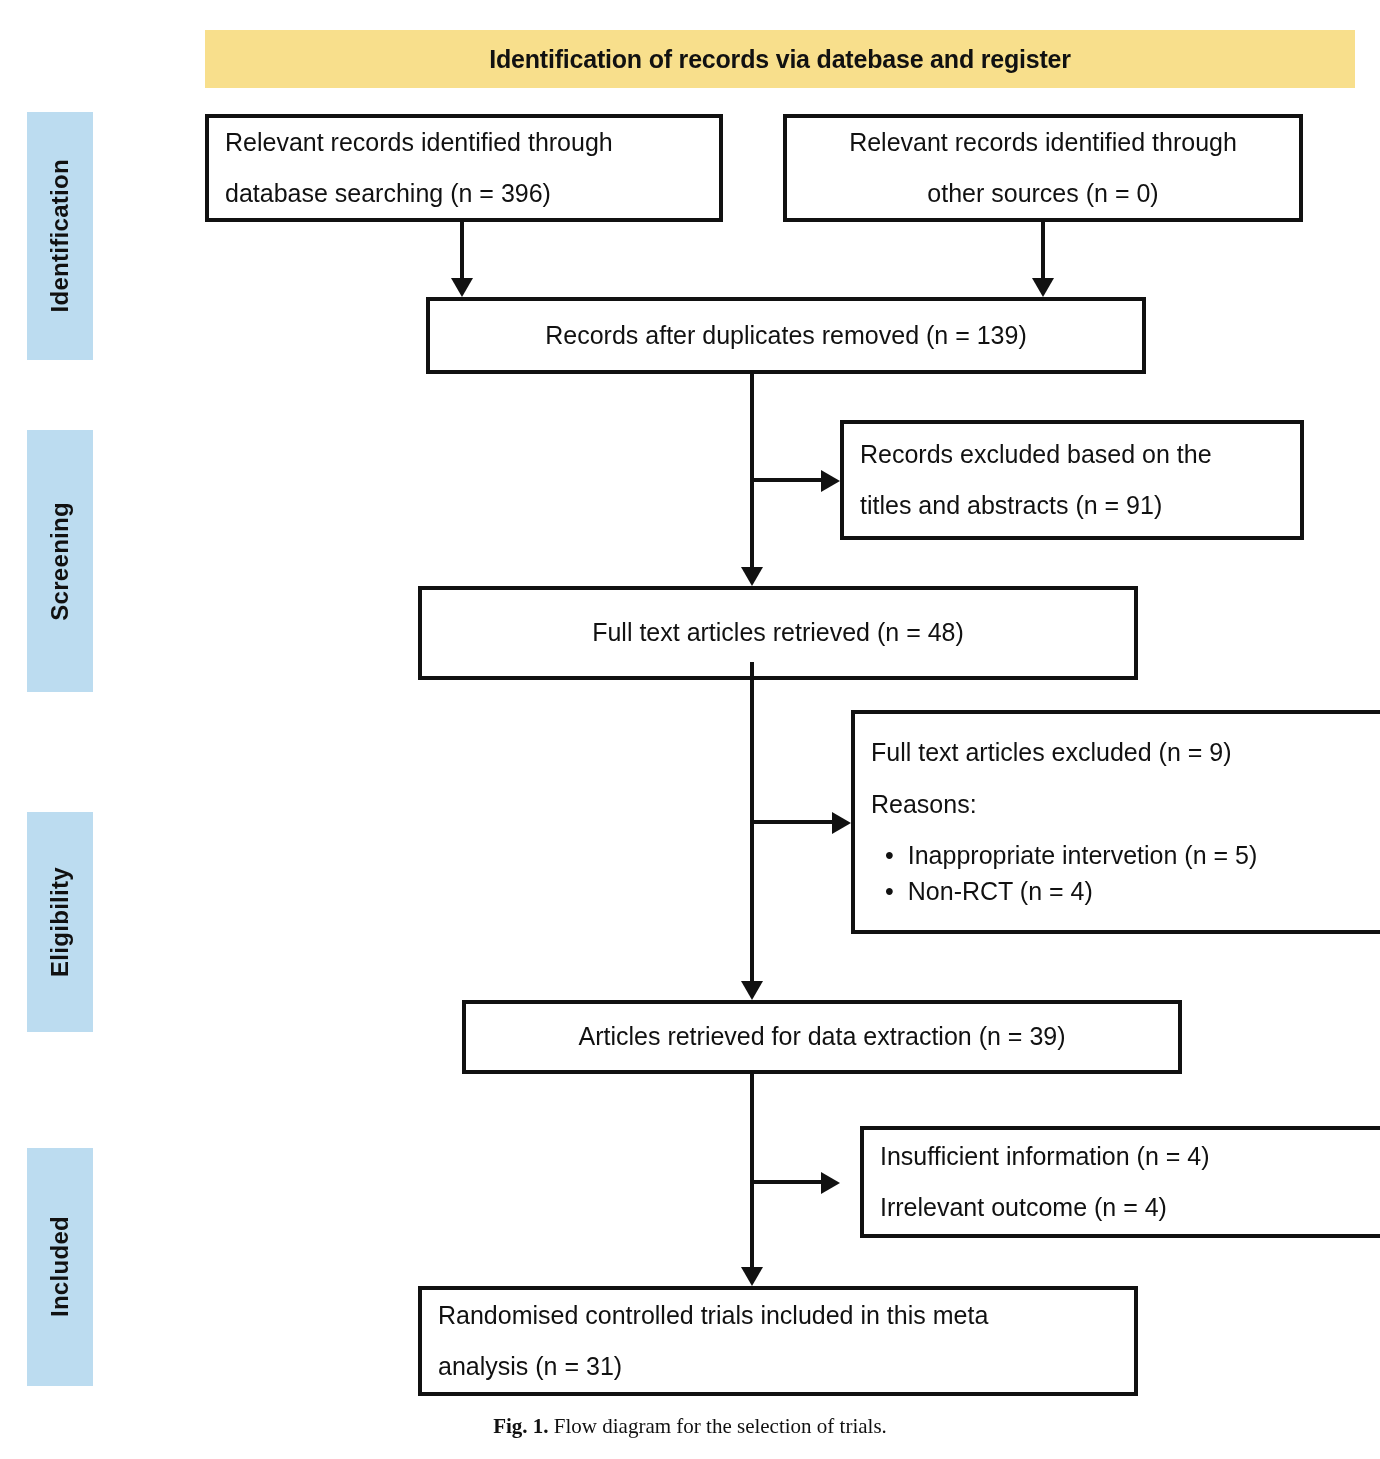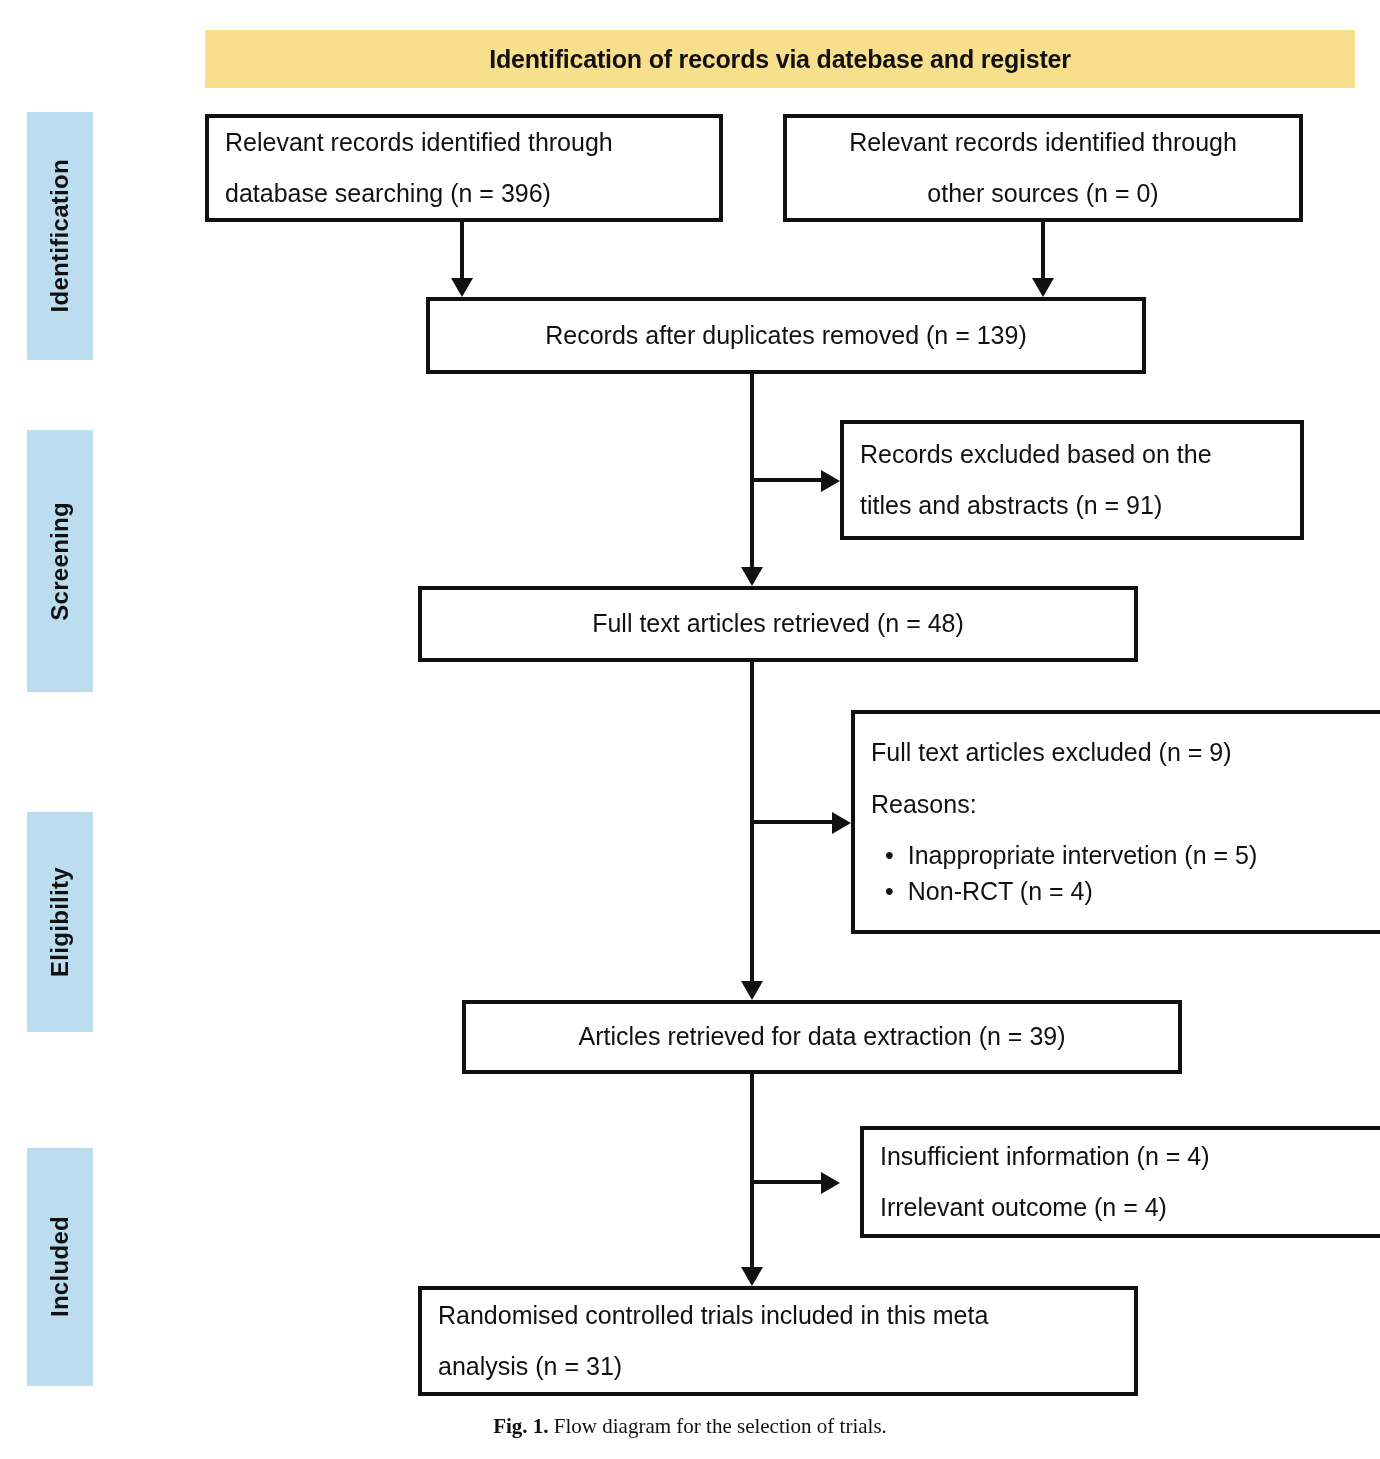--- a/index.html
+++ b/index.html
@@ -80,21 +80,21 @@
     line-height: 1.42;
     color: #111111;
   }
   .box.center { align-items: center; text-align: center; }
   .box.left   { align-items: flex-start; text-align: left; }
 
   .b-db       { left: 205px;  top: 114px;  width: 518px;  height: 108px; }
   .b-other    { left: 783px;  top: 114px;  width: 520px;  height: 108px; }
   .b-dupes    { left: 418px;  top: 297px;  width: 720px;  height: 77px; margin-left: 8px;  }
   .b-excl-ta  { left: 840px;  top: 420px;  width: 464px;  height: 120px; }
-  .b-fulltext { left: 418px;  top: 586px;  width: 720px;  height: 76px;  }
+  .b-fulltext { left: 418px;  top: 586px;  width: 720px;  height: 94px;  }
   .b-excl-ft  { left: 851px;  top: 710px;  width: 551px;  height: 224px; }
   .b-extract  { left: 418px;  top: 1000px; width: 720px;  height: 74px; margin-left: 44px;  }
   .b-insuff   { left: 840px;  top: 1126px; width: 544px;  height: 112px; margin-left: 20px; }
   .b-included { left: 418px;  top: 1286px; width: 720px;  height: 110px; }
 
   
   .bullets { margin: 0; padding: 0; list-style: none; }
   .bullets li {
     font-size: 25px;
     line-height: 1.42;

